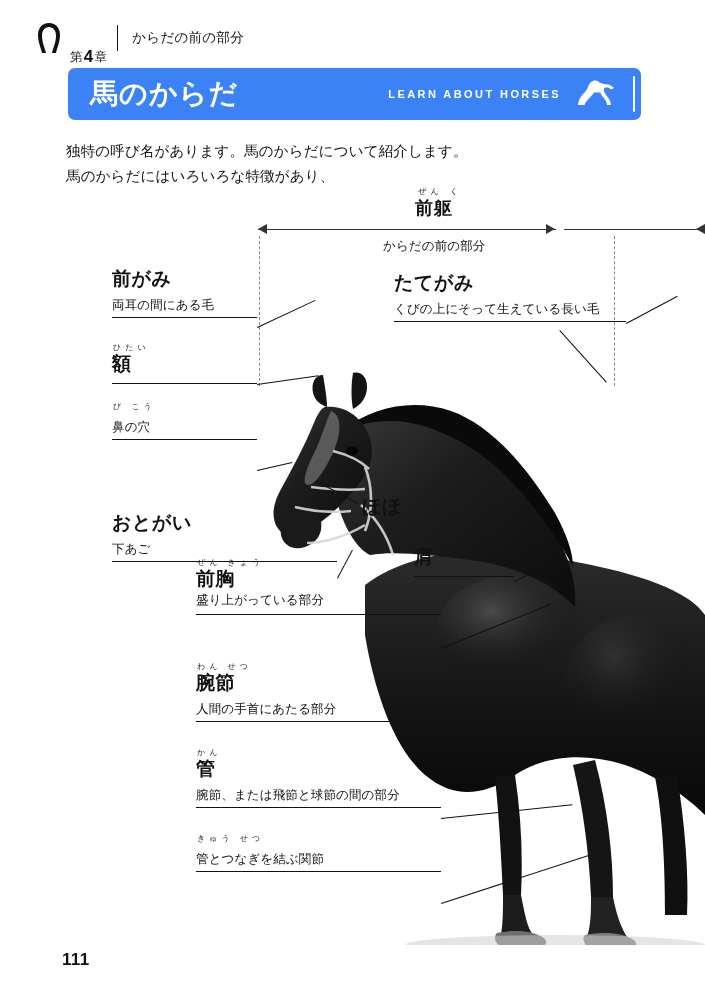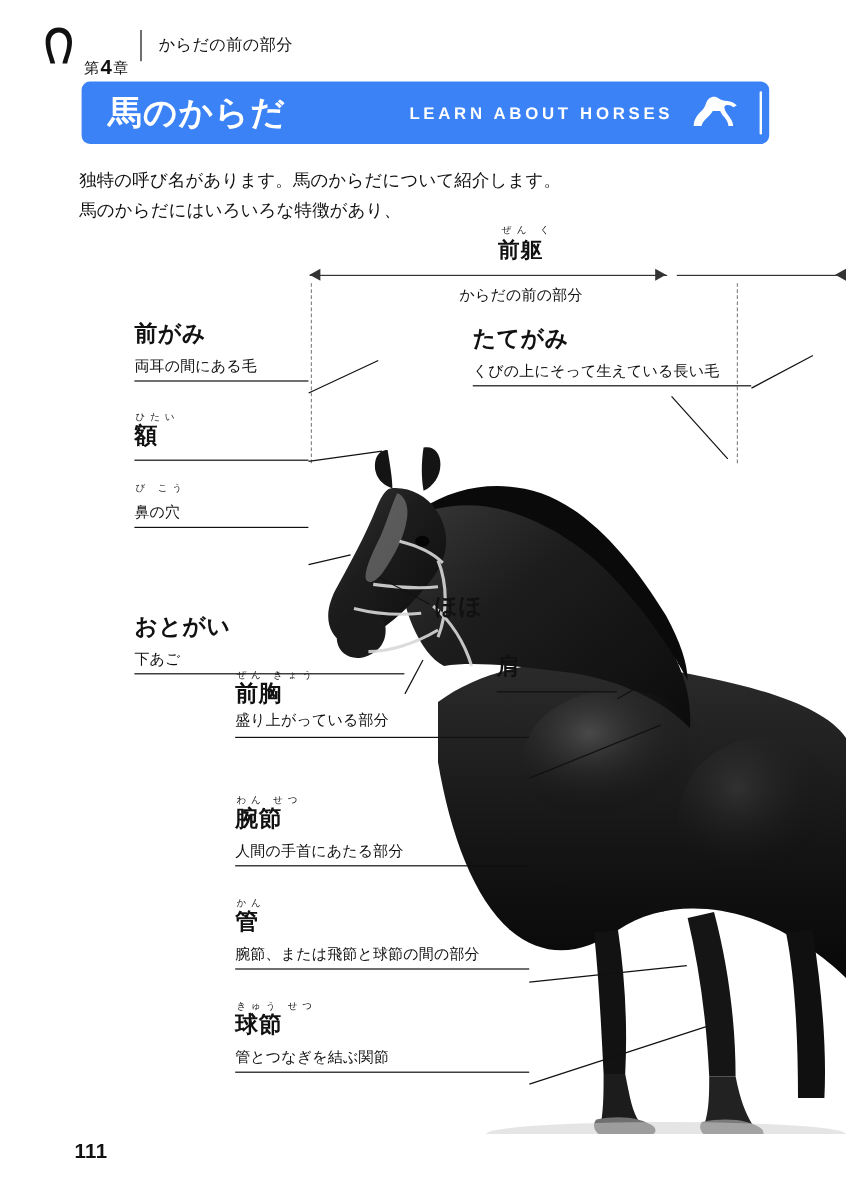--- a/index.html
+++ b/index.html
@@ -73,21 +73,21 @@
   .title-bar .main-title {
     color: #ffffff;
     font-size: 28px;
     font-weight: bold;
     letter-spacing: 0.04em;
     flex: 0 0 auto;
   }
   .title-bar .spacer { flex: 1 1 auto; }
   .title-bar .en-title {
     color: #ffffff;
-    font-size: 14px;
+    font-size: 11px;
     letter-spacing: 0.22em;
     font-weight: bold;
     margin-right: 14px;
   }
   .title-horse {
     width: 42px;
     height: 30px;
     margin-right: 10px;
     display: flex;
     align-items: center;
@@ -411,19 +411,18 @@
 <div class="callout" style="left:196px; top:748px; width:245px;">
   <div class="ruby">かん</div>
   <div class="term">管</div>
   <div class="desc">腕節、または飛節と球節の間の部分</div>
   <div class="rule" style="width:245px;"></div>
 </div>
 <div class="leader" style="left:441px; top:818px; width:132px; transform: rotate(-6deg);"></div>
 
 <div class="callout" style="left:196px; top:834px; width:245px;">
   <div class="ruby">きゅう せつ</div>
-  <div class="term">球節</div>
   <div class="desc">管とつなぎを結ぶ関節</div>
   <div class="rule" style="width:245px;"></div>
 </div>
 <div class="leader" style="left:441px; top:903px; width:155px; transform: rotate(-18deg);"></div>
 
 <div class="page-num">111</div>
 
 </body></html>

